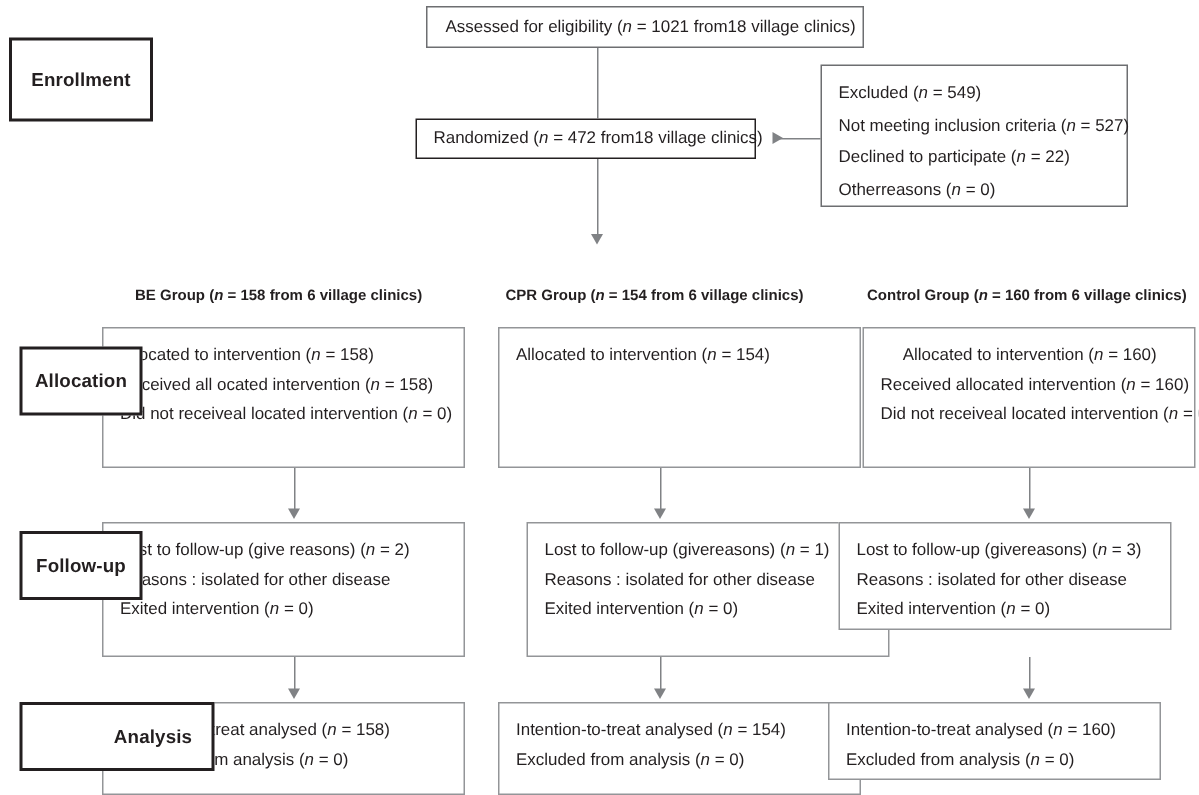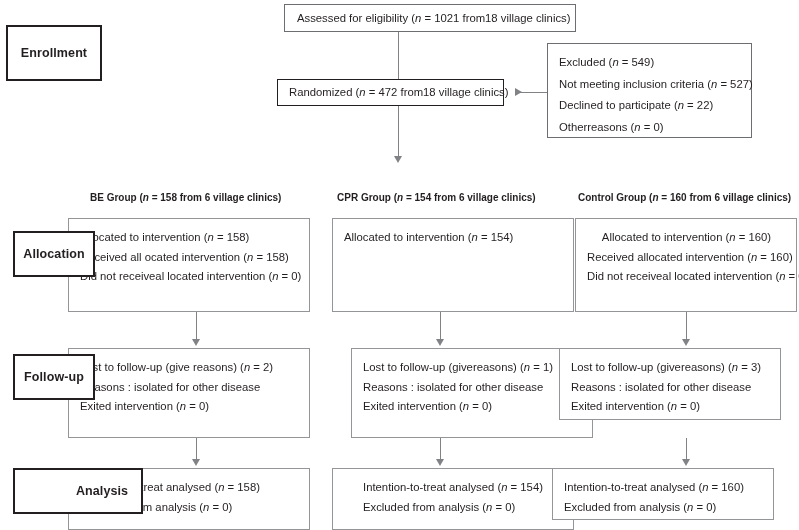--- a/index.html
+++ b/index.html
@@ -233,21 +233,21 @@
 
   <div class="vline" style="left:686px; top:438px; height:23px;"></div>
   <div class="arrow-down" style="left:682px; top:459px;"></div>
 
   <div class="box" style="left:68px; top:468px; width:242px; height:62px;">
     <div class="box-inner">
       <div class="box-line">Intention-to-treat analysed (<span class="n">n</span> = 158)</div>
       <div class="box-line">Excluded from analysis (<span class="n">n</span> = 0)</div>
     </div>
   </div>
-  <div class="box" style="left:332px; top:468px; width:242px; height:62px;padding-left:19px;">
+  <div class="box" style="left:332px; top:468px; width:242px; height:62px;">
     <div class="box-inner">
       <div class="box-line">Intention-to-treat analysed (<span class="n">n</span> = 154)</div>
       <div class="box-line">Excluded from analysis (<span class="n">n</span> = 0)</div>
     </div>
   </div>
   <div class="box" style="left:552px; top:468px; width:222px; height:52px;">
     <div class="box-inner">
       <div class="box-line">Intention-to-treat analysed (<span class="n">n</span> = 160)</div>
       <div class="box-line">Excluded from analysis (<span class="n">n</span> = 0)</div>
     </div>

